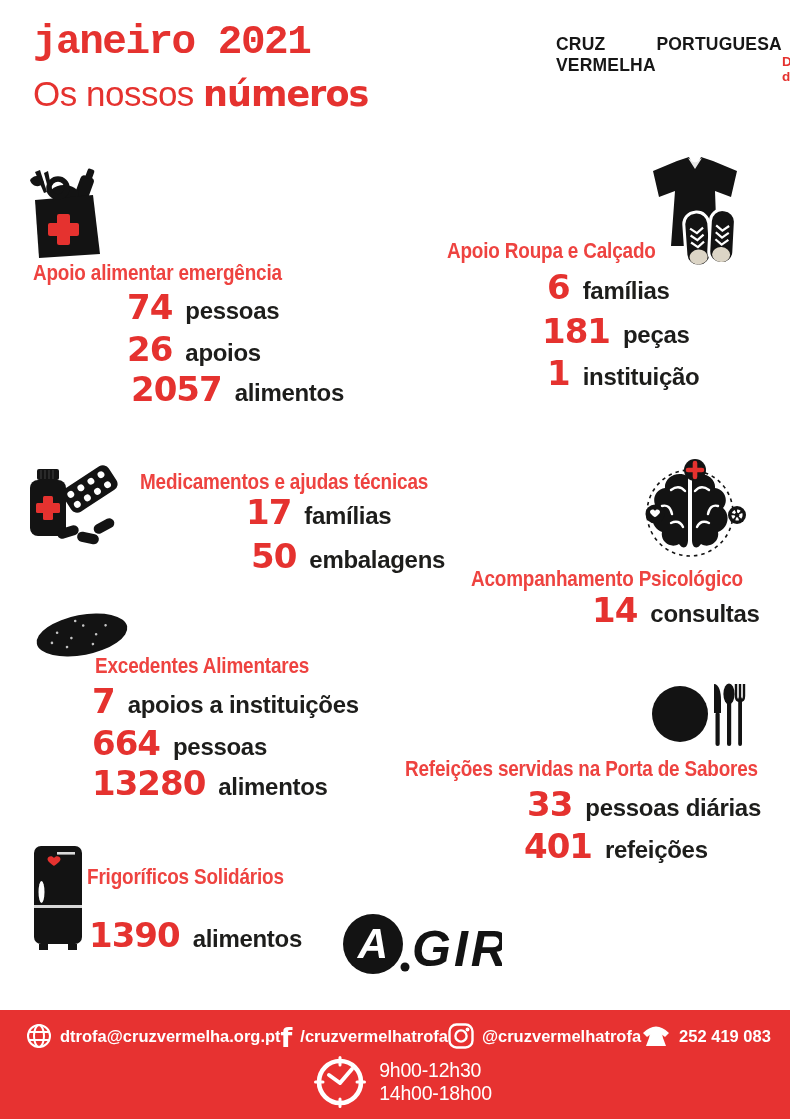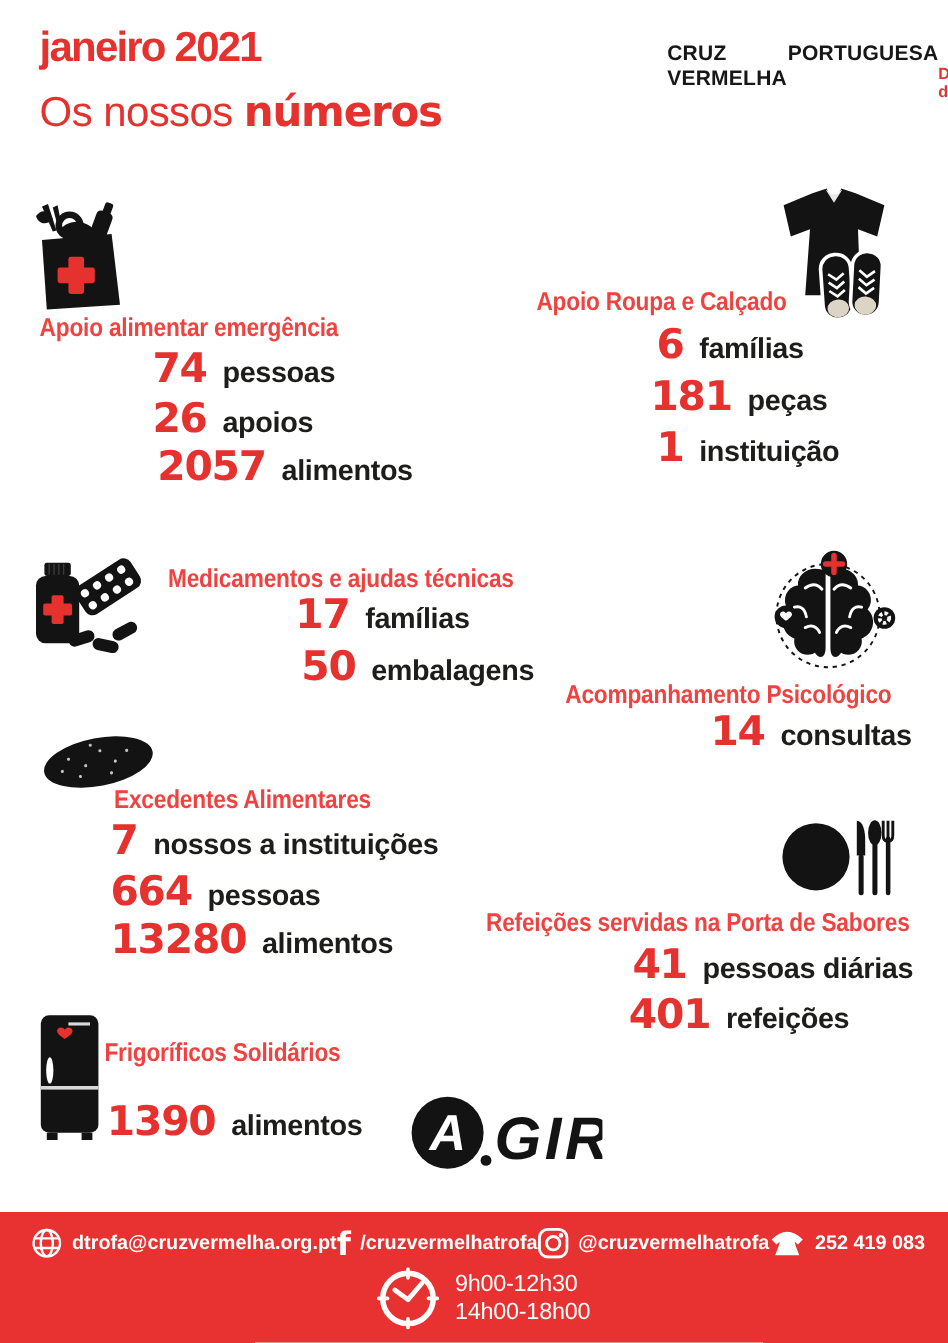--- a/index.html
+++ b/index.html
@@ -8,21 +8,21 @@
     --redF:#e73231;      
     --ink:#1d1d1b;       
   }
   *{box-sizing:border-box}
   html,body{margin:0;padding:0;background:#ffffff}
   .page{position:relative;width:790px;height:1119px;background:#fff;overflow:hidden;
         font-family:"Liberation Sans",sans-serif}
   .abs{position:absolute}
 
   
-  .main-title{font-family:Liberation Sans, sans-serif;font-weight:bold;font-size:35px;
+  .main-title{font-family:Liberation Mono, monospace;font-weight:bold;font-size:41px;
               color:var(--red2);letter-spacing:-1.5px;line-height:1}
   .sub-title{font-size:35px;color:var(--red2);line-height:1;letter-spacing:-.5px}
   .sub-title .b{font-family:"DejaVu Sans",sans-serif;font-weight:bold;letter-spacing:-1px}
   .logo{display:flex;align-items:flex-start;gap:9px}
   .logo-col{display:flex;}
   .logo-l12{font-size:17.5px;font-weight:bold;color:#171717;line-height:1.22;letter-spacing:.2px}
   .logo-l3{font-size:13.5px;font-weight:bold;color:var(--red2);margin-top:20px}
 
   
   .sec-title{font-size:21.5px;font-weight:bold;color:var(--redL);white-space:nowrap;
@@ -204,21 +204,21 @@
           <circle cx="32" cy="38" r="1.3"></circle>
         <circle cx="58" cy="40" r="1.3"></circle>
           <circle cx="45" cy="14" r="1.3"></circle>
           <circle cx="18" cy="31" r="1.3"></circle>
       </g>
     </g>
   </svg>
   <div class="abs sec-title" style="left:95px;top:655px">Excedentes Alimentares</div>
   <div class="abs stat" style="left:92px;top:686px">
     <span class="num">7</span>
-    <span class="lbl">nossos a instituições</span>
+    <span class="lbl">apoios a instituições</span>
   </div>
   <div class="abs stat" style="left:92px;top:728px">
     <span class="num">664</span>
     <span class="lbl">pessoas</span>
   </div>
   <div class="abs stat" style="left:92px;top:768px">
     <span class="num">13280</span>
     <span class="lbl">alimentos</span>
   </div>
 
@@ -228,21 +228,21 @@
       <path d="M64 2 C69 2 71 10 71 18 L71 31 L64 31 Z"></path>
       <rect x="65.5" y="30" width="4.2" height="34" rx="2.1"></rect>
       <ellipse cx="79" cy="12" rx="5.6" ry="10.5"></ellipse>
       <rect x="77" y="20" width="4.2" height="44" rx="2.1"></rect>
       <rect x="88.2" y="15" width="3.8" height="49" rx="1.9"></rect>
     </g>
     <path d="M86 2 L86 14 Q86 19 90 19 Q94 19 94 14 L94 2 M90 2 L90 18" stroke="#131313" stroke-width="2.4" fill="none"></path>
   </svg>
   <div class="abs sec-title" style="left:405px;top:758px">Refeições servidas na Porta de Sabores</div>
   <div class="abs stat" style="left:527px;top:789px">
-    <span class="num">41</span>
+    <span class="num">33</span>
     <span class="lbl">pessoas diárias</span>
   </div>
   <div class="abs stat" style="left:524px;top:831px">
     <span class="num">401</span>
     <span class="lbl">refeições</span>
   </div>
 
   <svg class="abs" style="left:31px;top:844px" width="54" height="108" viewBox="0 0 54 108">
     <rect x="3" y="2" width="48" height="98" rx="7" fill="#131313"></rect>
     <rect x="26" y="8" width="18" height="2.6" fill="#fff" opacity=".85"></rect>

